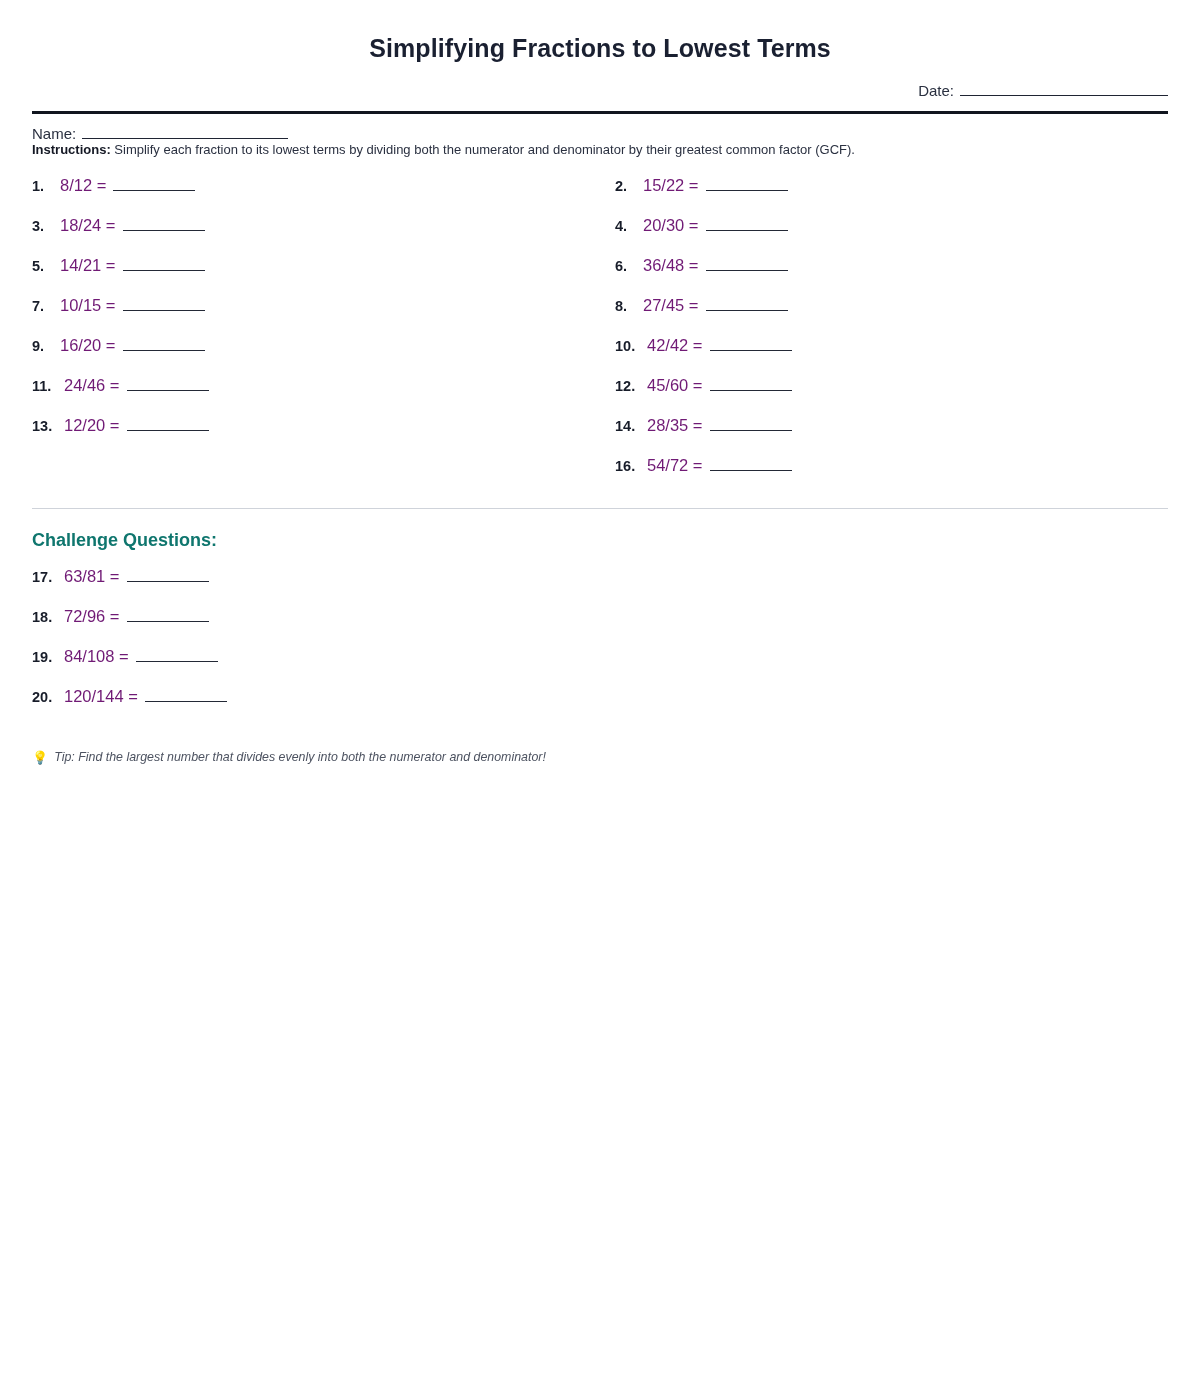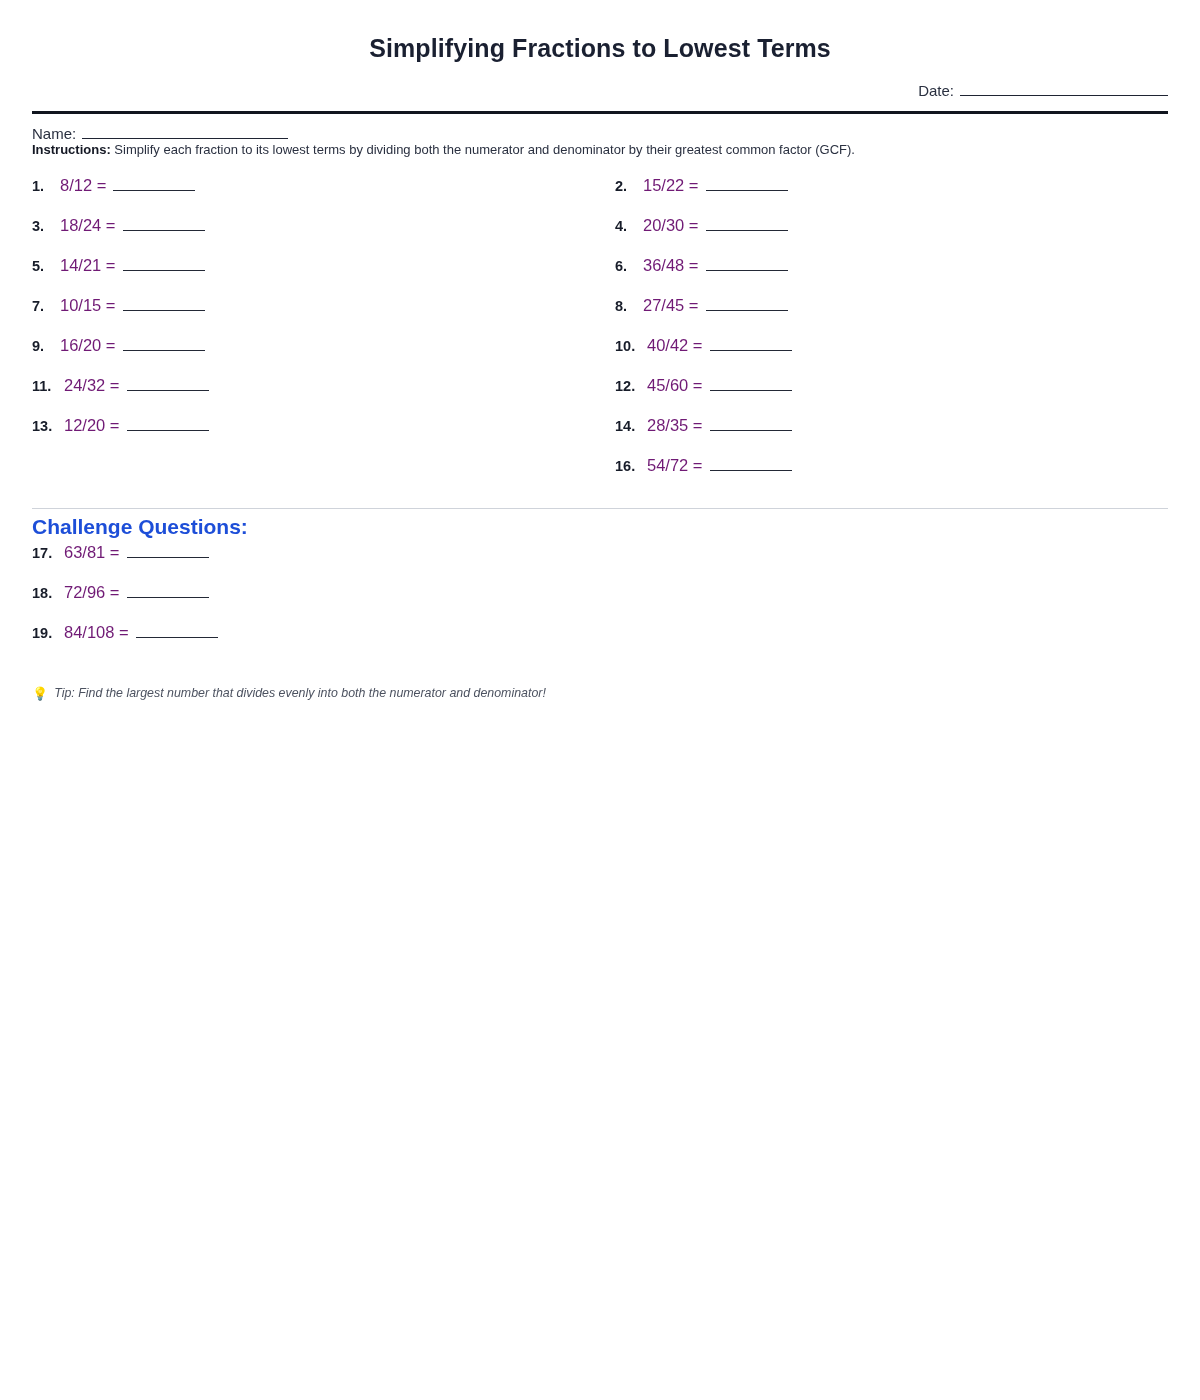--- a/index.html
+++ b/index.html
@@ -147,27 +147,27 @@
   }
 
   
   .light-rule {
     width: 1136px;
     height: 0;
     border-bottom: 1.6px solid #cfd3da;
     margin-top: 12px;
   }
   .challenge-heading {
-    margin-top: 6px;
-    font-size: 21px;
+    margin-top: 21px;
+    font-size: 18px;
     font-weight: bold;
-    color: #1d4ed8;
+    color: #0f766e;
   }
   .challenge-list {
-    margin-top: 4px;
+    margin-top: 16px;
   }
 
   
   .tip {
     margin-top: 23px;
     font-size: 12.4px;
     font-style: italic;
     color: #4c5260;
     display: flex;
     align-items: center;
@@ -227,21 +227,21 @@
             <span class="prob-body">10/15 =</span>
             <span class="blank"></span>
           </div>
           <div class="prob">
             <span class="prob-num">9.</span>
             <span class="prob-body">16/20 =</span>
             <span class="blank"></span>
           </div>
           <div class="prob">
             <span class="prob-num wide">11.</span>
-            <span class="prob-body">24/32 =</span>
+            <span class="prob-body">24/46 =</span>
             <span class="blank"></span>
           </div>
           <div class="prob">
             <span class="prob-num wide">13.</span>
             <span class="prob-body">12/20 =</span>
             <span class="blank"></span>
           </div>
         </div>
       <div class="col col-right">
           <div class="prob">
@@ -259,21 +259,21 @@
             <span class="prob-body">36/48 =</span>
             <span class="blank"></span>
           </div>
           <div class="prob">
             <span class="prob-num">8.</span>
             <span class="prob-body">27/45 =</span>
             <span class="blank"></span>
           </div>
           <div class="prob">
             <span class="prob-num wide">10.</span>
-            <span class="prob-body">40/42 =</span>
+            <span class="prob-body">42/42 =</span>
             <span class="blank"></span>
           </div>
           <div class="prob">
             <span class="prob-num wide">12.</span>
             <span class="prob-body">45/60 =</span>
             <span class="blank"></span>
           </div>
           <div class="prob">
             <span class="prob-num wide">14.</span>
             <span class="prob-body">28/35 =</span>
@@ -300,20 +300,25 @@
         <div class="prob">
           <span class="prob-num wide">18.</span>
           <span class="prob-body">72/96 =</span>
           <span class="blank"></span>
         </div>
         <div class="prob">
           <span class="prob-num wide">19.</span>
           <span class="prob-body">84/108 =</span>
           <span class="blank"></span>
         </div>
+        <div class="prob">
+          <span class="prob-num wide">20.</span>
+          <span class="prob-body">120/144 =</span>
+          <span class="blank"></span>
+        </div>
       </div>
 
     <div class="tip">
       <span class="tip-bulb">💡</span>
       <span>Tip: Find the largest number that divides evenly into both the numerator and denominator!</span>
     </div>
 
   </div>
 </div>
 

